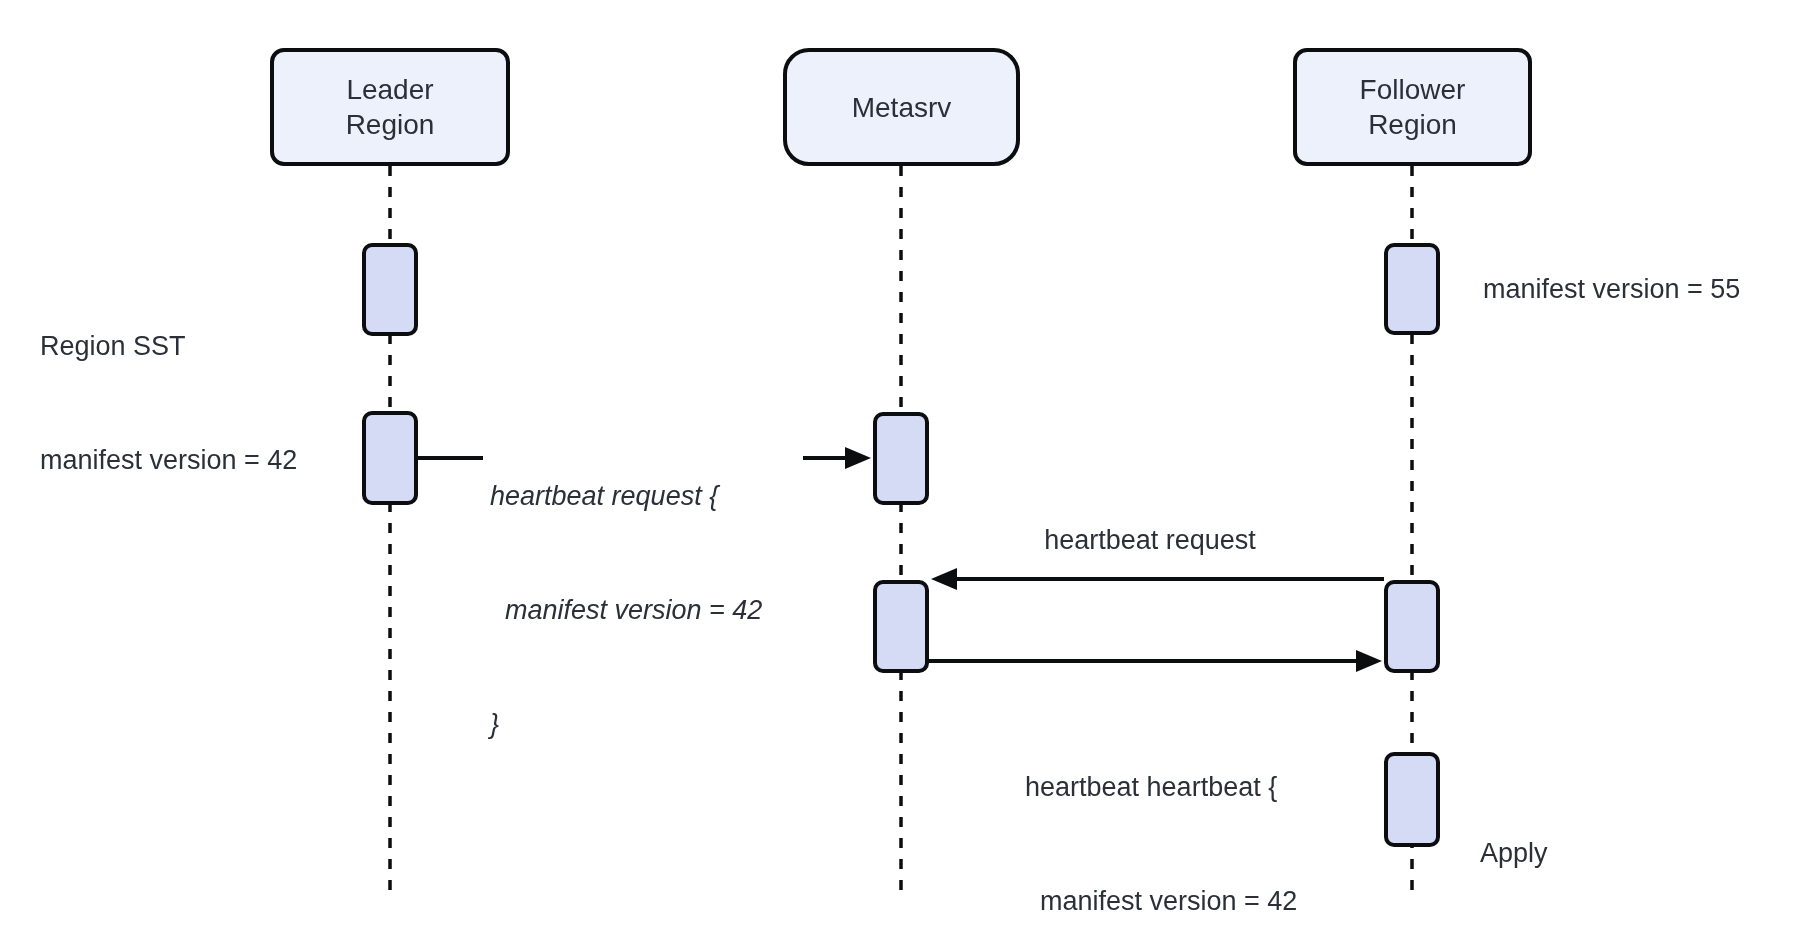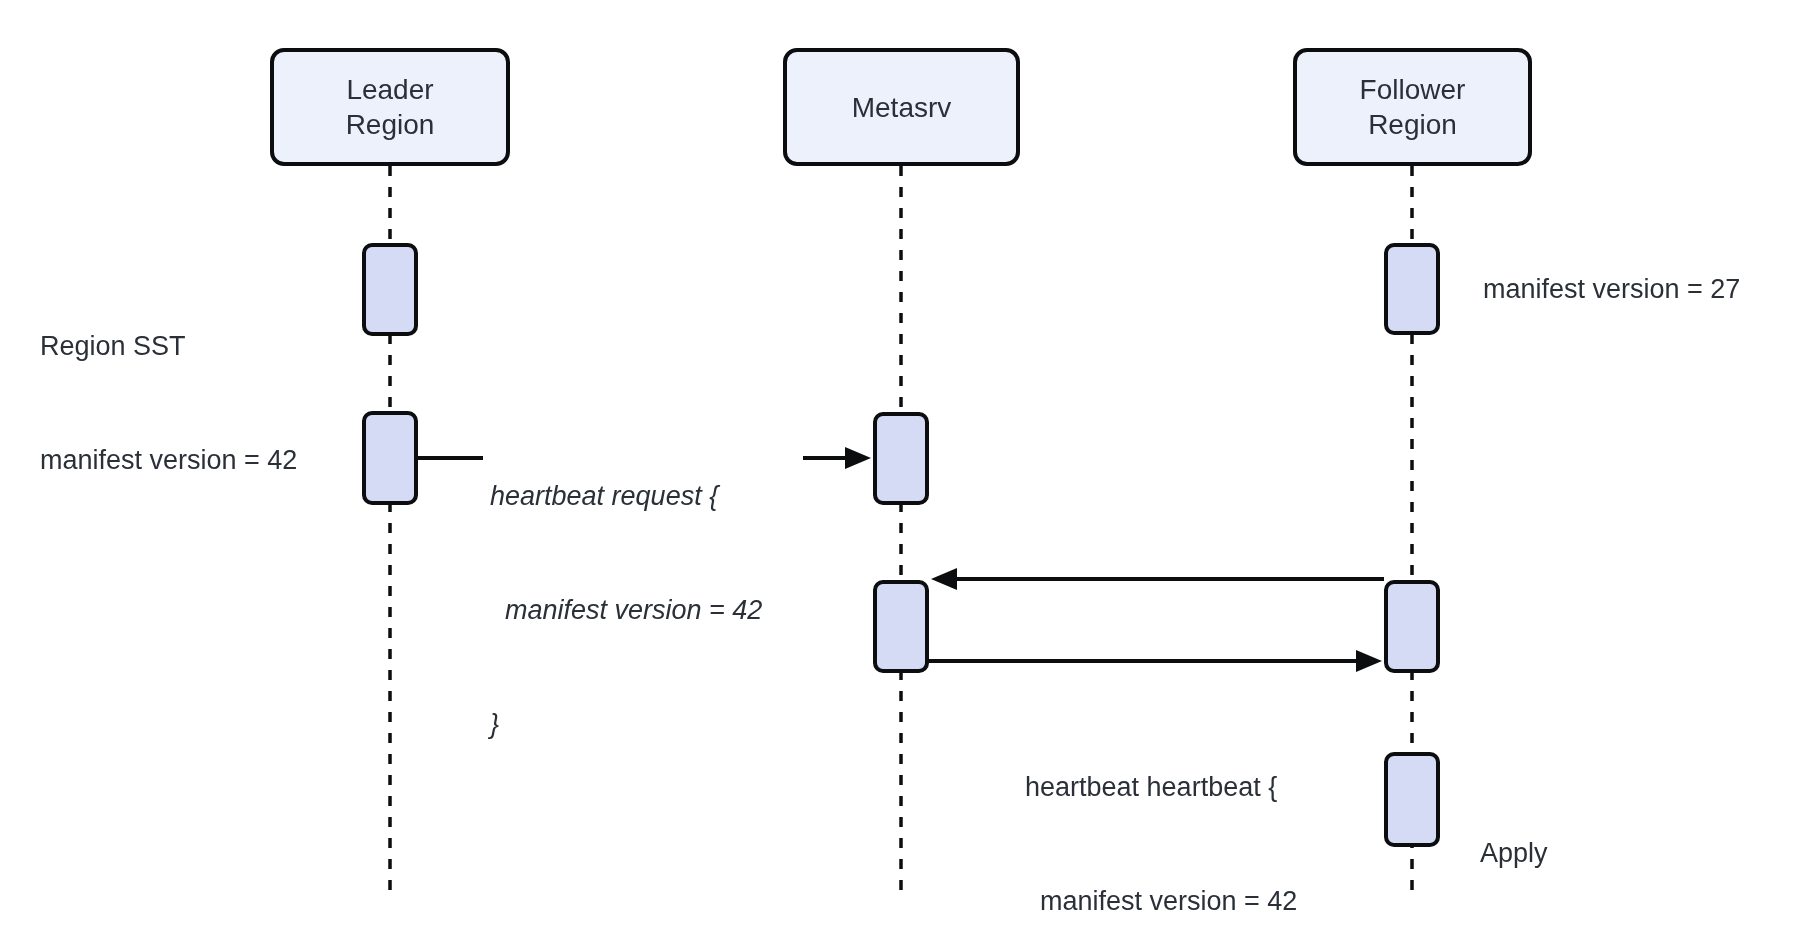--- a/index.html
+++ b/index.html
@@ -23,21 +23,21 @@
     background:var(--actor-fill,#EDF1FB);
     border:4px solid var(--line,#0c0d0f);
     border-radius:14px;
     display:flex;flex-direction:column;
     align-items:center;justify-content:center;
     font-size:28px;line-height:35px;
     color:var(--text,#262b34);
     text-align:center;
   }
   .actor-head.leader{left:270px;width:240px;}
-  .actor-head.metasrv{left:783px;width:237px;}
+  .actor-head.metasrv{left:783px;width:237px;border-radius:26px;}
   .actor-head.follower{left:1293px;width:239px;}
 
   .activation{
     position:absolute;
     width:56px;
     box-sizing:border-box;
     background:var(--act-fill,#D6DBF5);
     border:4px solid var(--line,#0c0d0f);
     border-radius:10px;
   }
@@ -108,22 +108,23 @@
     <div>Region SST</div>
     <div>manifest version = 42</div>
   </div>
 
   <div class="lbl lbl-hbreq-msg">
     <div>heartbeat request {</div>
     <div>  manifest version = 42</div>
     <div>}</div>
   </div>
 
-  <div class="lbl lbl-mv41">manifest version = 27</div>
+  <div class="lbl lbl-mv41">manifest version = 55</div>
 
+  <div class="lbl lbl-hbreq">heartbeat request</div>
 
   <div class="lbl lbl-hbresp-msg">
     <div>heartbeat heartbeat {</div>
     <div>  manifest version = 42</div>
     
   </div>
 
   <div class="lbl lbl-apply">
     <div>Apply</div>
     

